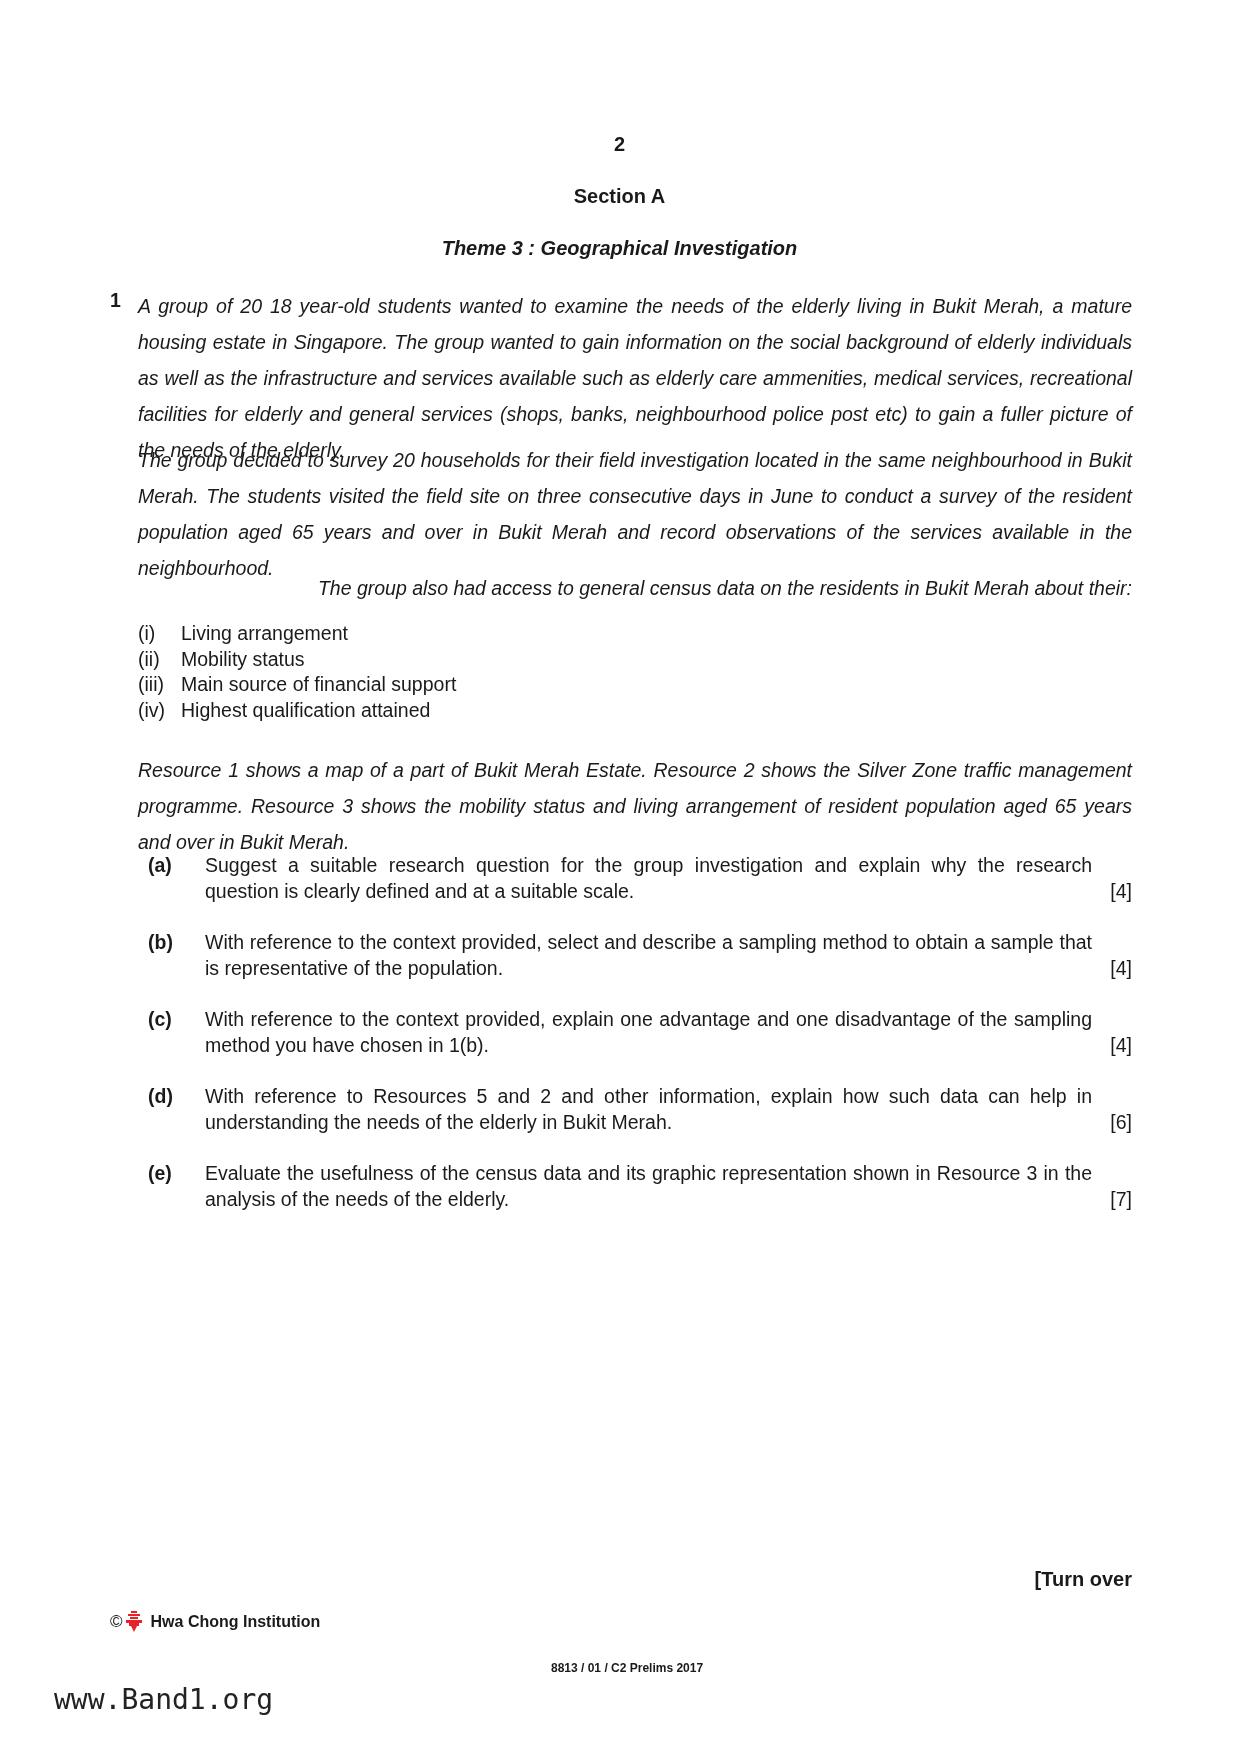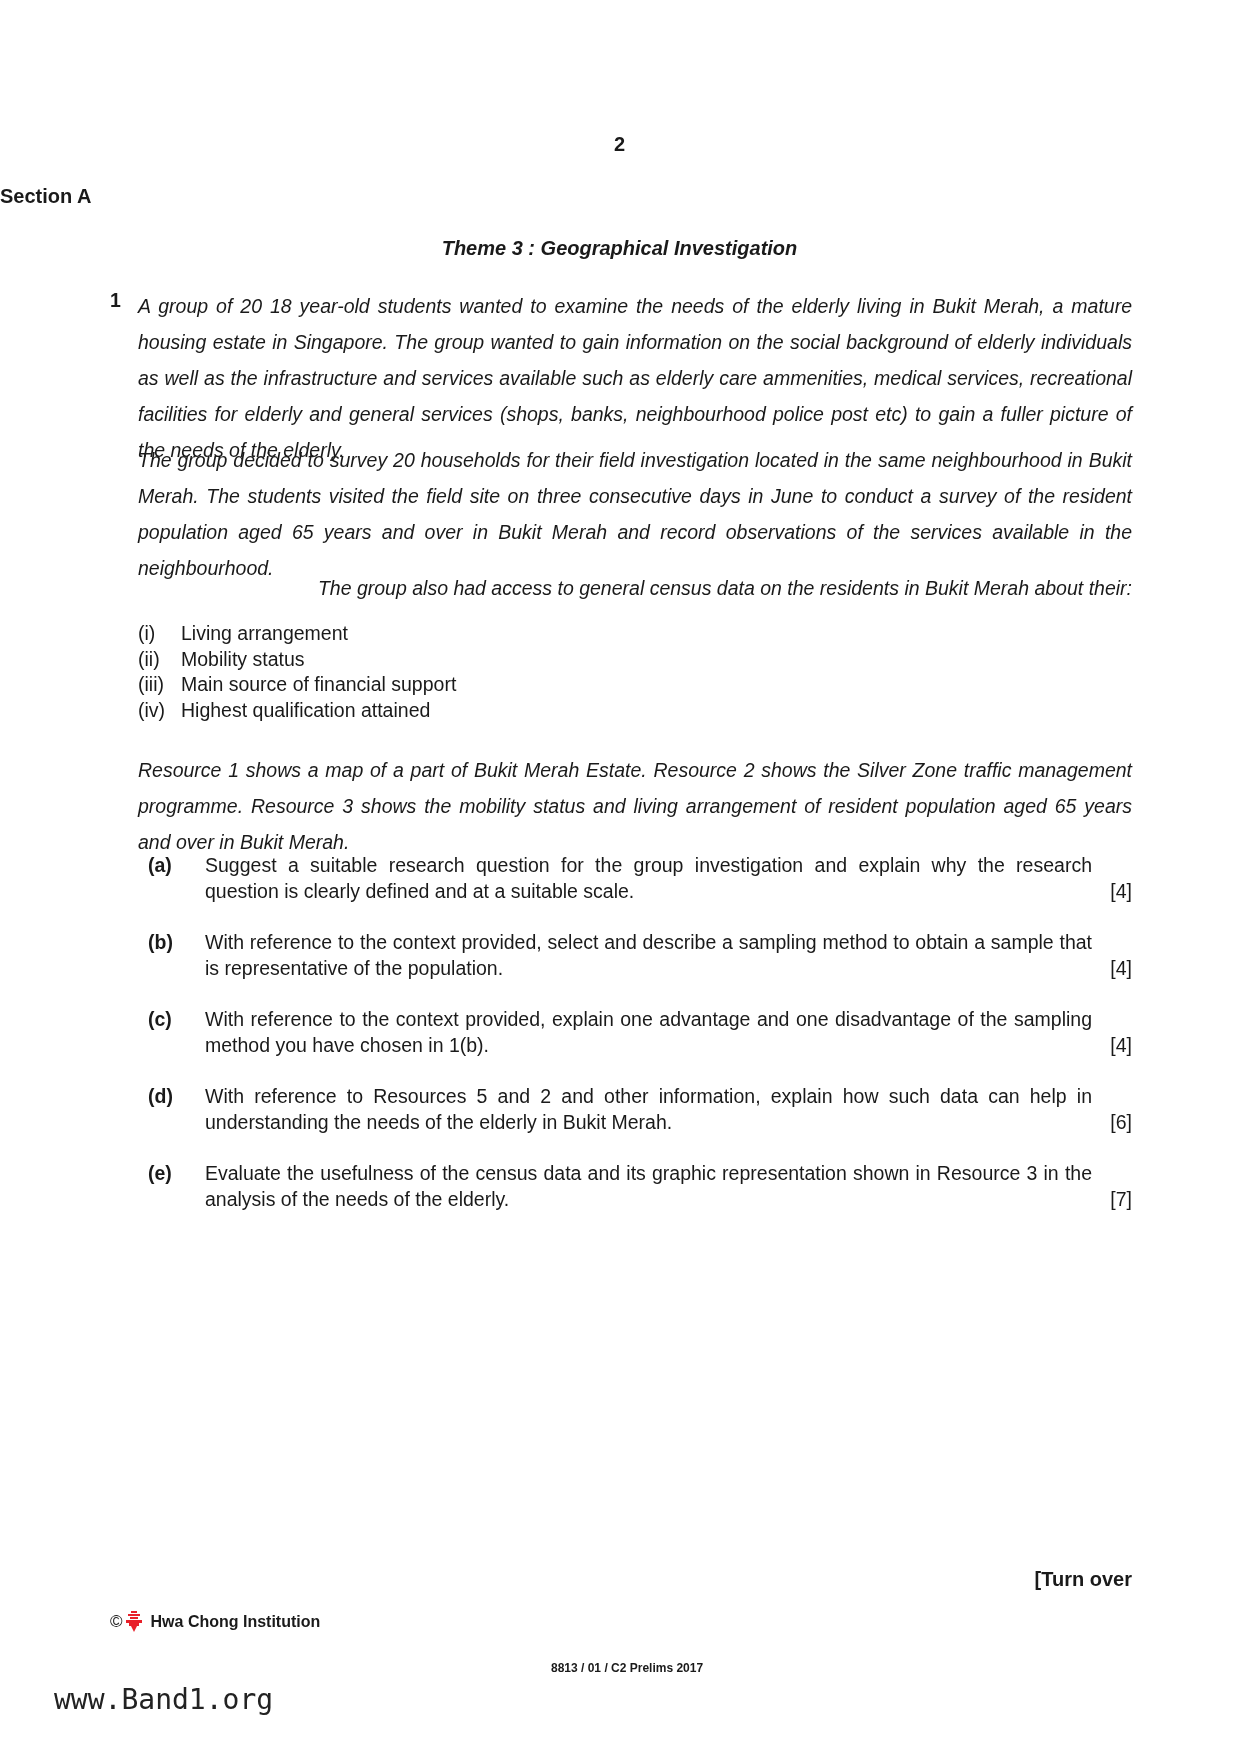--- a/index.html
+++ b/index.html
@@ -1,21 +1,21 @@
 <!DOCTYPE html>
 <html><head>
 <meta charset="utf-8">
 <style>
   html, body { margin: 0; padding: 0; background: #ffffff; }
   body {
     width: 1239px; height: 1754px; position: relative; overflow: hidden;
     font-family: "Liberation Sans", sans-serif; color: #1a1a1a;
   }
   .page-num { position: absolute; top: 133px; left: 0; width: 1239px; text-align: center; font-weight: bold; font-size: 20px; }
-  .section { position: absolute; top: 185px; left: 0; width: 1239px; font-weight: bold; font-size: 20px; }
+  .section { position: absolute; top: 185px; left: 0; width: 1239px; text-align: center; font-weight: bold; font-size: 20px; }
   .theme { position: absolute; top: 237px; left: 0; width: 1239px; text-align: center; font-weight: bold; font-size: 20px; font-style: italic; }
 
   .qnum { position: absolute; left: 110px; top: 289px; font-weight: bold; font-size: 19.5px; }
   .para { position: absolute; left: 138px; width: 994px; font-size: 19.5px; line-height: 36px; text-align: justify; font-style: italic; }
   .p1 { top: 288px; }
   .p2 { top: 442px; }
   .p3 { top: 570px; text-align: right; }
 
   .list { position: absolute; left: 138px; top: 621px; font-size: 19.5px; line-height: 25.6px; margin: 0; padding: 0; list-style: none; }
   .list li { display: flex; }

